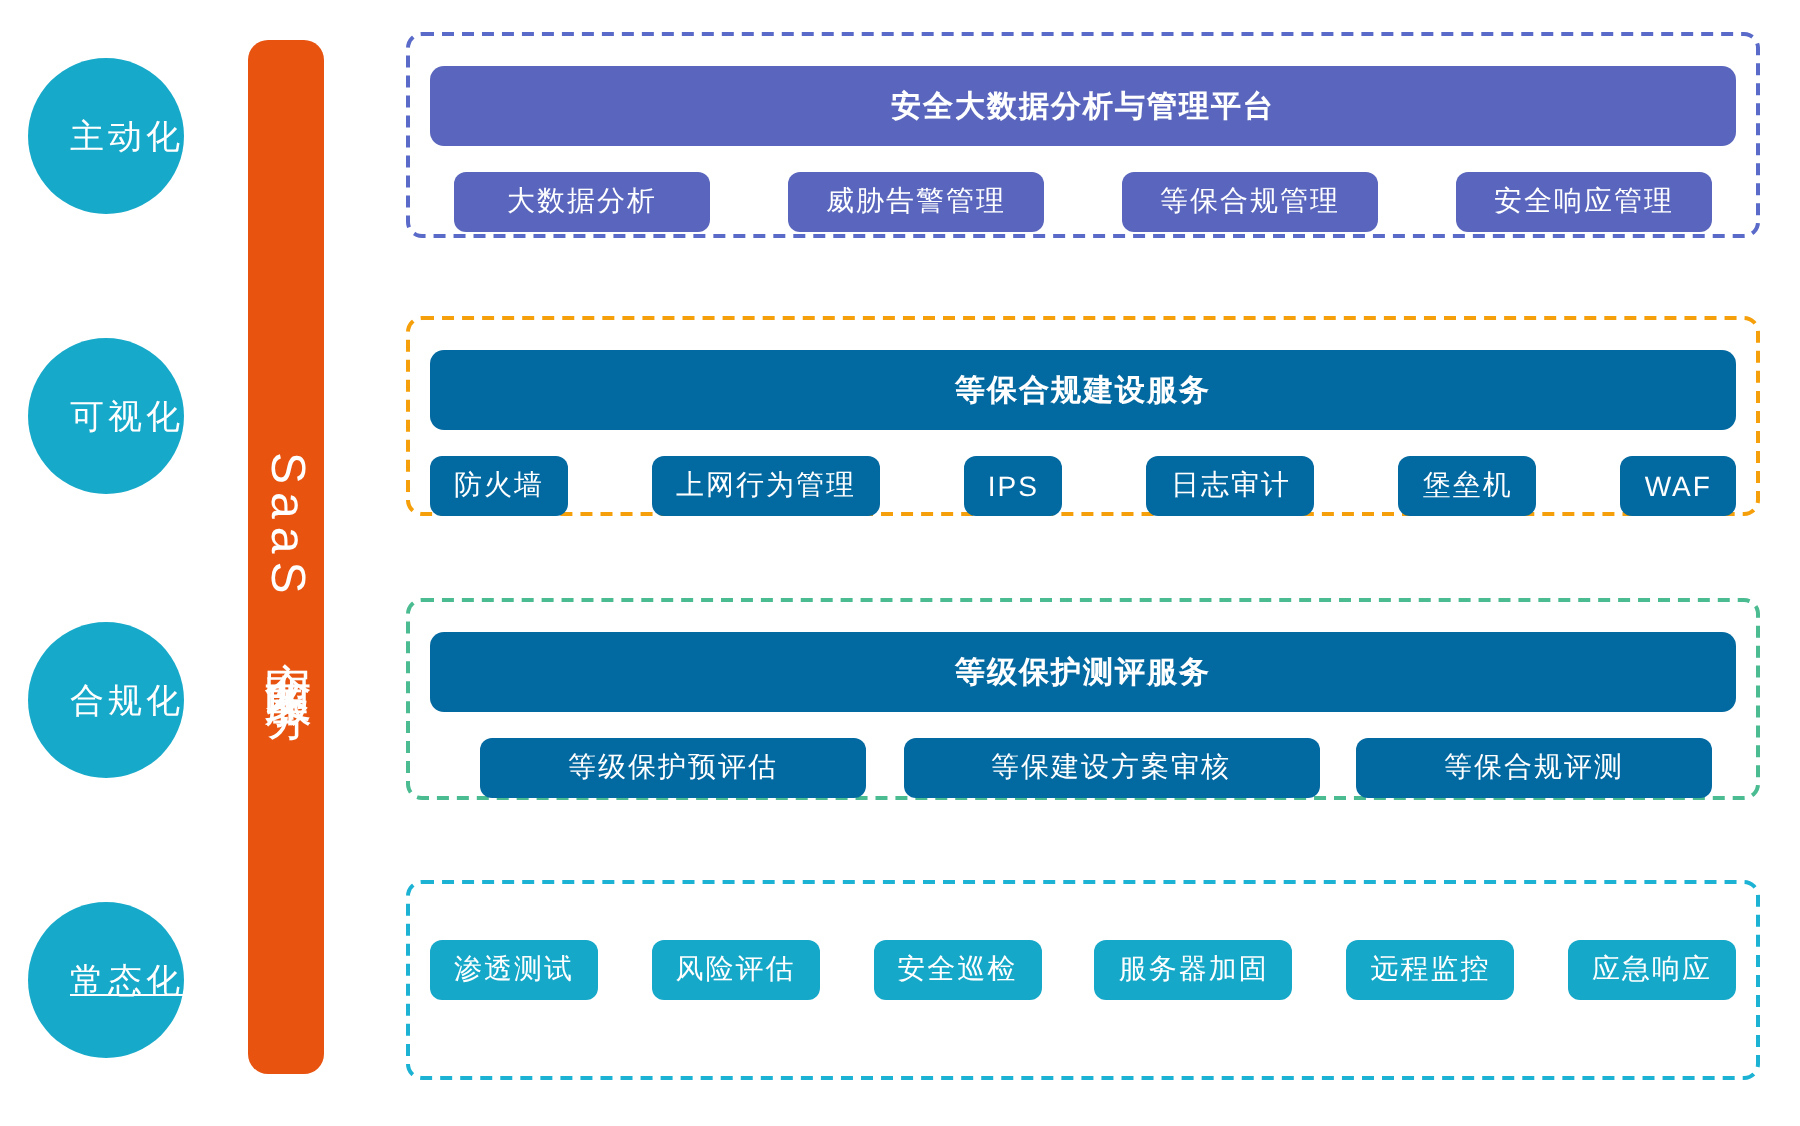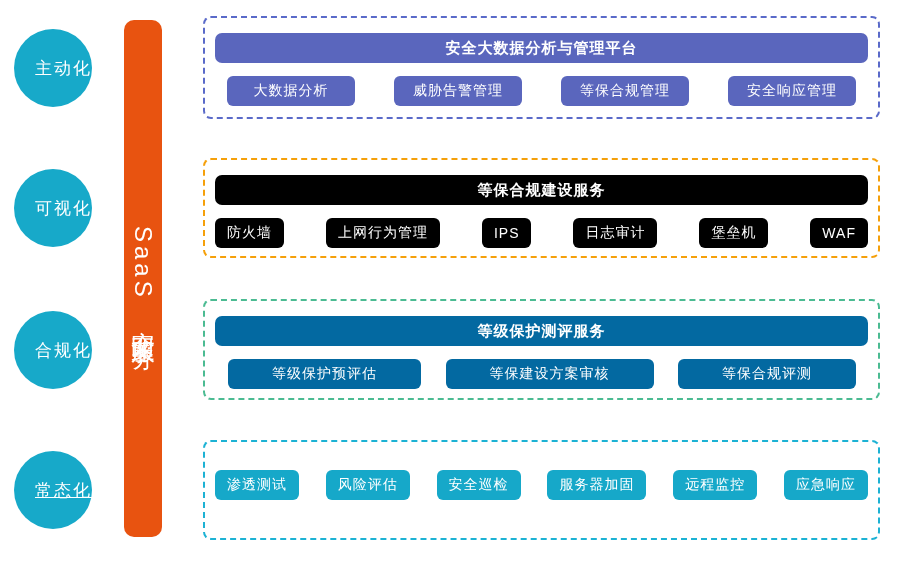--- a/index.html
+++ b/index.html
@@ -70,32 +70,32 @@
     border-radius: 8px;
     border: 2px dashed #999;
     padding: 15px 10px 12px 10px;
   }
   .panel-0 { top: 16px;  height: 103px; border-color: #5a6ac9; }
   .panel-1 { top: 158px; height: 100px; border-color: #f5a00a; }
   .panel-2 { top: 299px; height: 101px; border-color: #4bbb92; }
   .panel-3 { top: 440px; height: 100px; border-color: #1cb2d4; }
 
   .panel-title {
-    height: 30px;
+    height: 40px;
     border-radius: 7px;
     color: #ffffff;
     font-size: 15px;
     font-weight: 600;
     letter-spacing: 1px;
     display: flex;
     align-items: center;
     justify-content: center;
   }
   .panel-0 .panel-title, .panel-0 .chip { background: #5a66bd; }
-  .panel-1 .panel-title, .panel-1 .chip { background: #000000; }
+  .panel-1 .panel-title, .panel-1 .chip { background: #0369a1; }
   .panel-2 .panel-title, .panel-2 .chip { background: #0369a1; }
   .panel-3 .panel-title, .panel-3 .chip { background: #16a8c9; }
 
   .chip-row {
     margin-top: 13px;
     display: flex;
     justify-content: space-between;
     align-items: center;
   }
   .chip {
@@ -108,21 +108,21 @@
     display: flex;
     align-items: center;
     justify-content: center;
     white-space: nowrap;
     box-sizing: border-box;
     padding: 0 12px;
   }
   
   .panel-0 .chip-row { margin-left: 12px; margin-right: 12px; }
   .panel-0 .chip { min-width: 128px; }
-  .panel-2 .chip-row { margin-left: 13px; margin-right: 12px; }
+  .panel-2 .chip-row { margin-left: 25px; margin-right: 12px; }
   .panel-2 .chip { padding: 0 44px; }
 </style>
 </head>
 <body>
 
 <div class="stage">
 
   <div class="circle circle-0">
     <span>主动化</span>
   </div>

